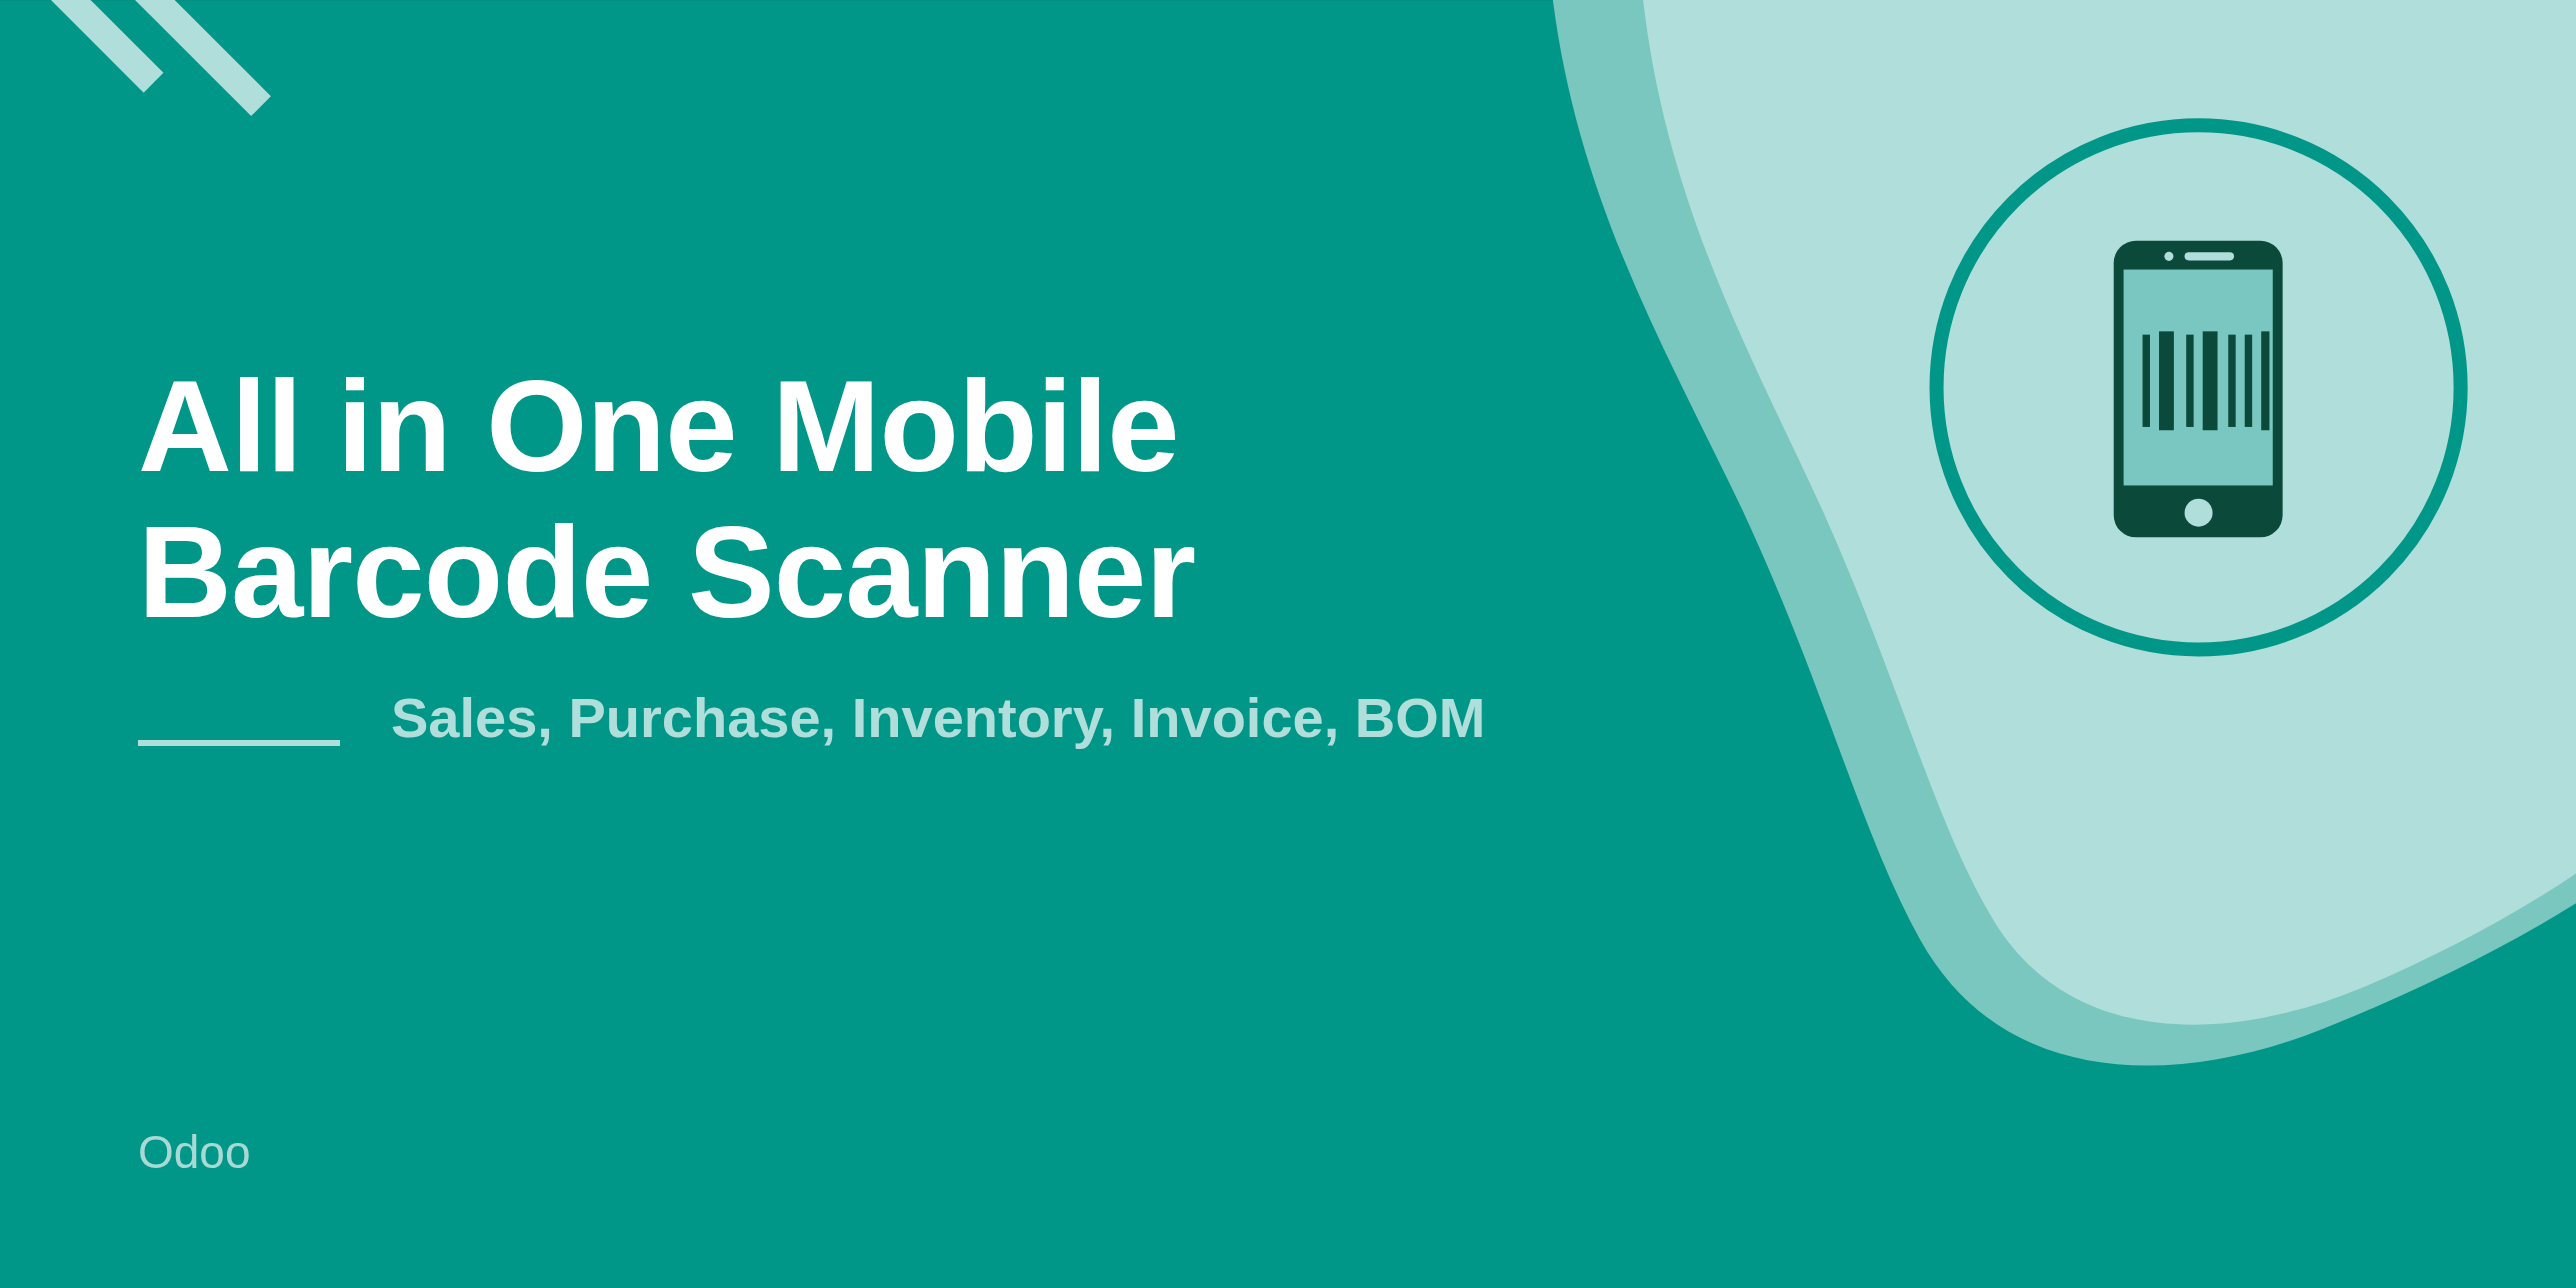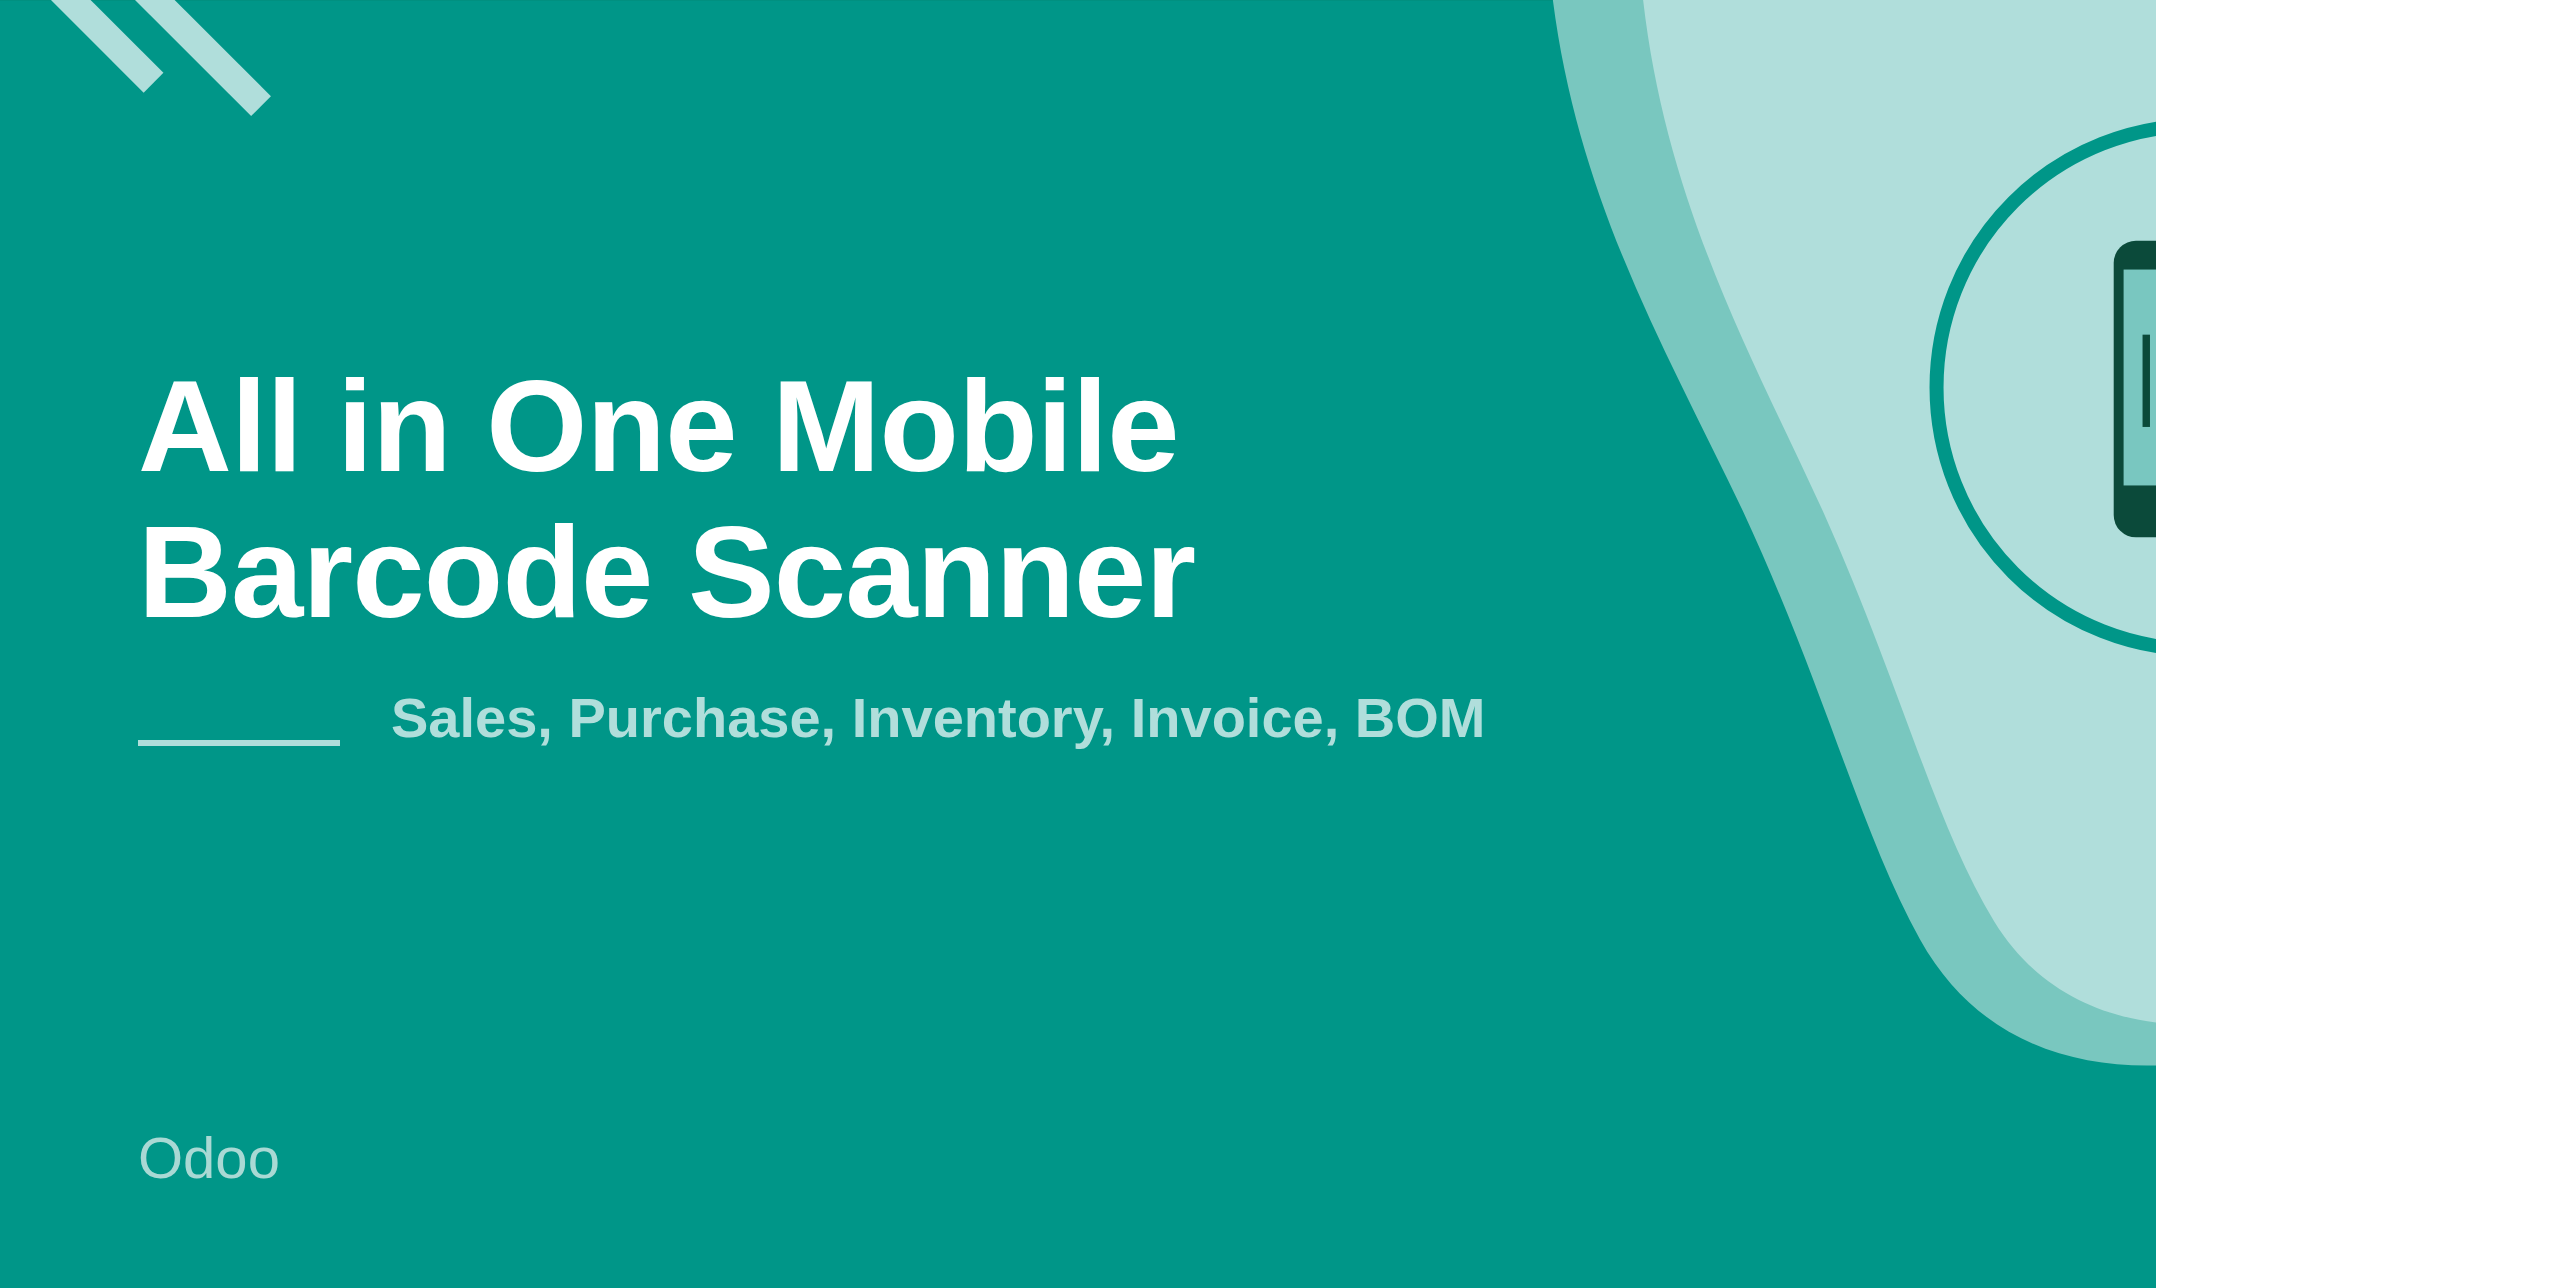--- a/index.html
+++ b/index.html
@@ -3,21 +3,21 @@
 <meta charset="utf-8">
 <title>All in One Mobile Barcode Scanner</title>
 <style>
   html, body {
     margin: 0;
     padding: 0;
     background: #ffffff;
   }
   #stage {
     position: relative;
-    width: 2156px;
+    width: 2576px;
     height: 1289px;
     overflow: hidden;
     background: #14532d;
     font-family: "Liberation Sans", sans-serif;
   }
 
   
   #bg-art {
     position: absolute;
     inset: 0;
@@ -72,21 +72,21 @@
     line-height: 1.2;
     font-weight: 600;
     color: #B0DEDB;
   }
 
   #footer-brand {
     position: absolute;
     left: 0;
     top: 1129px;
     margin: 0;
-    font-size: 58px;
+    font-size: 46px;
     line-height: 1;
     font-weight: 400;
     color: #A9D9D4;
   }
 </style>
 </head>
 <body>
 
 <div id="stage">
 

